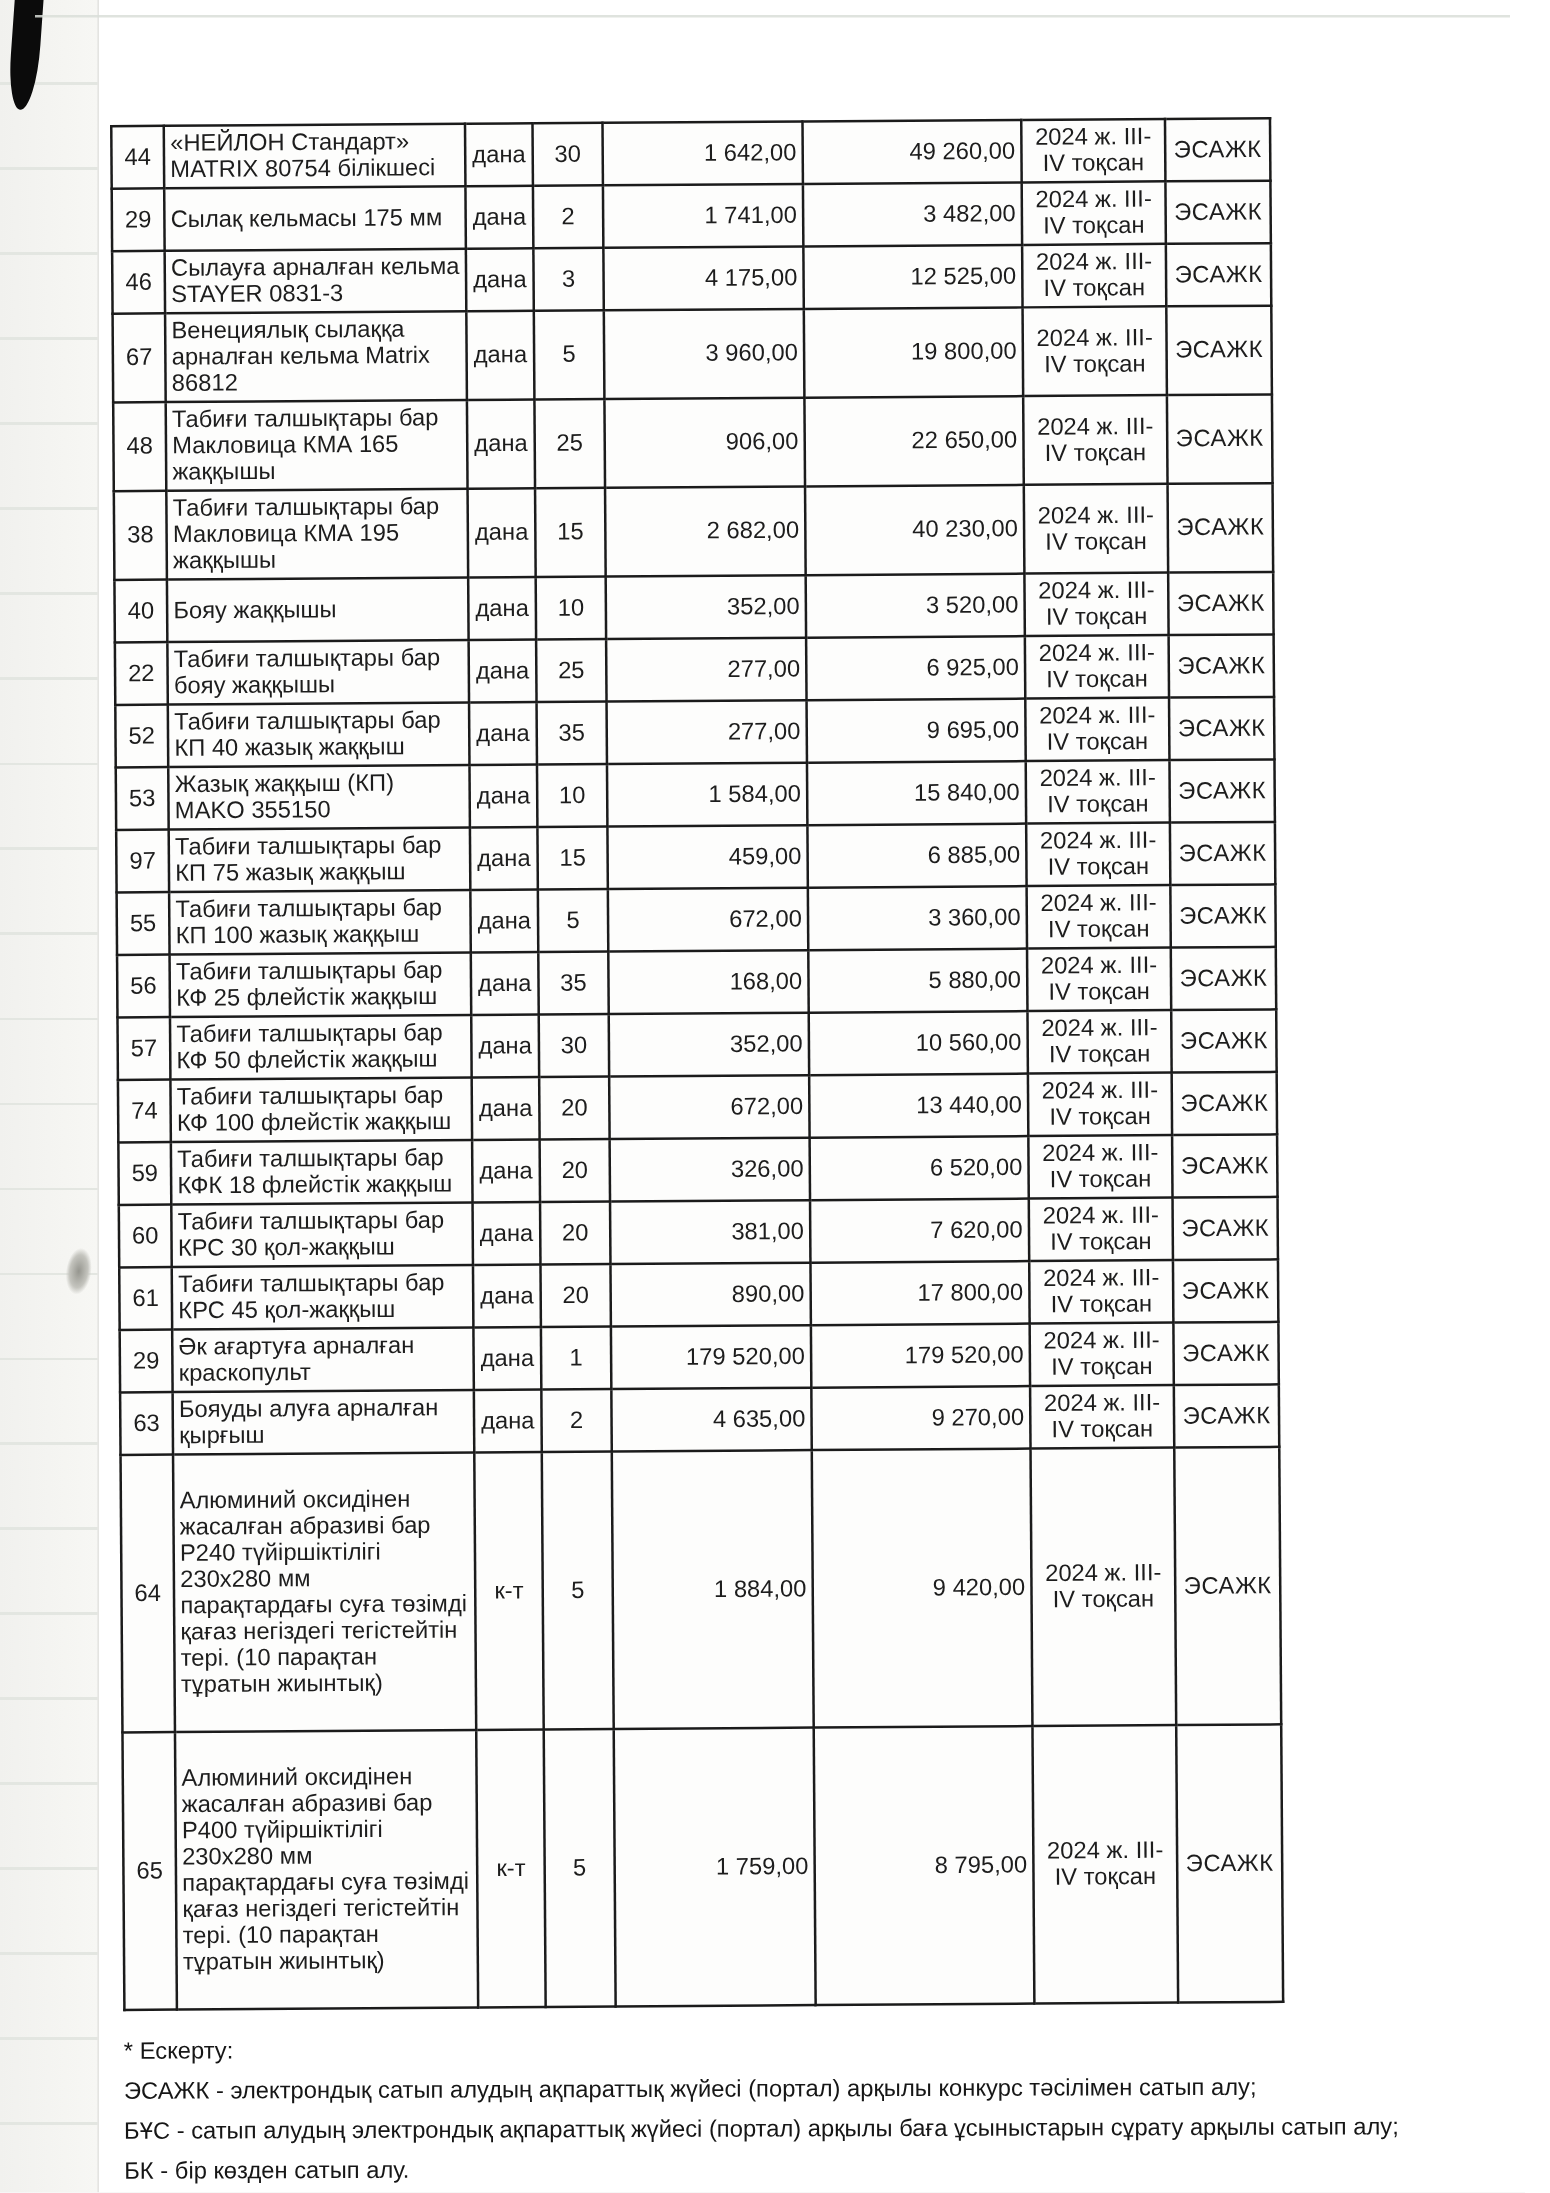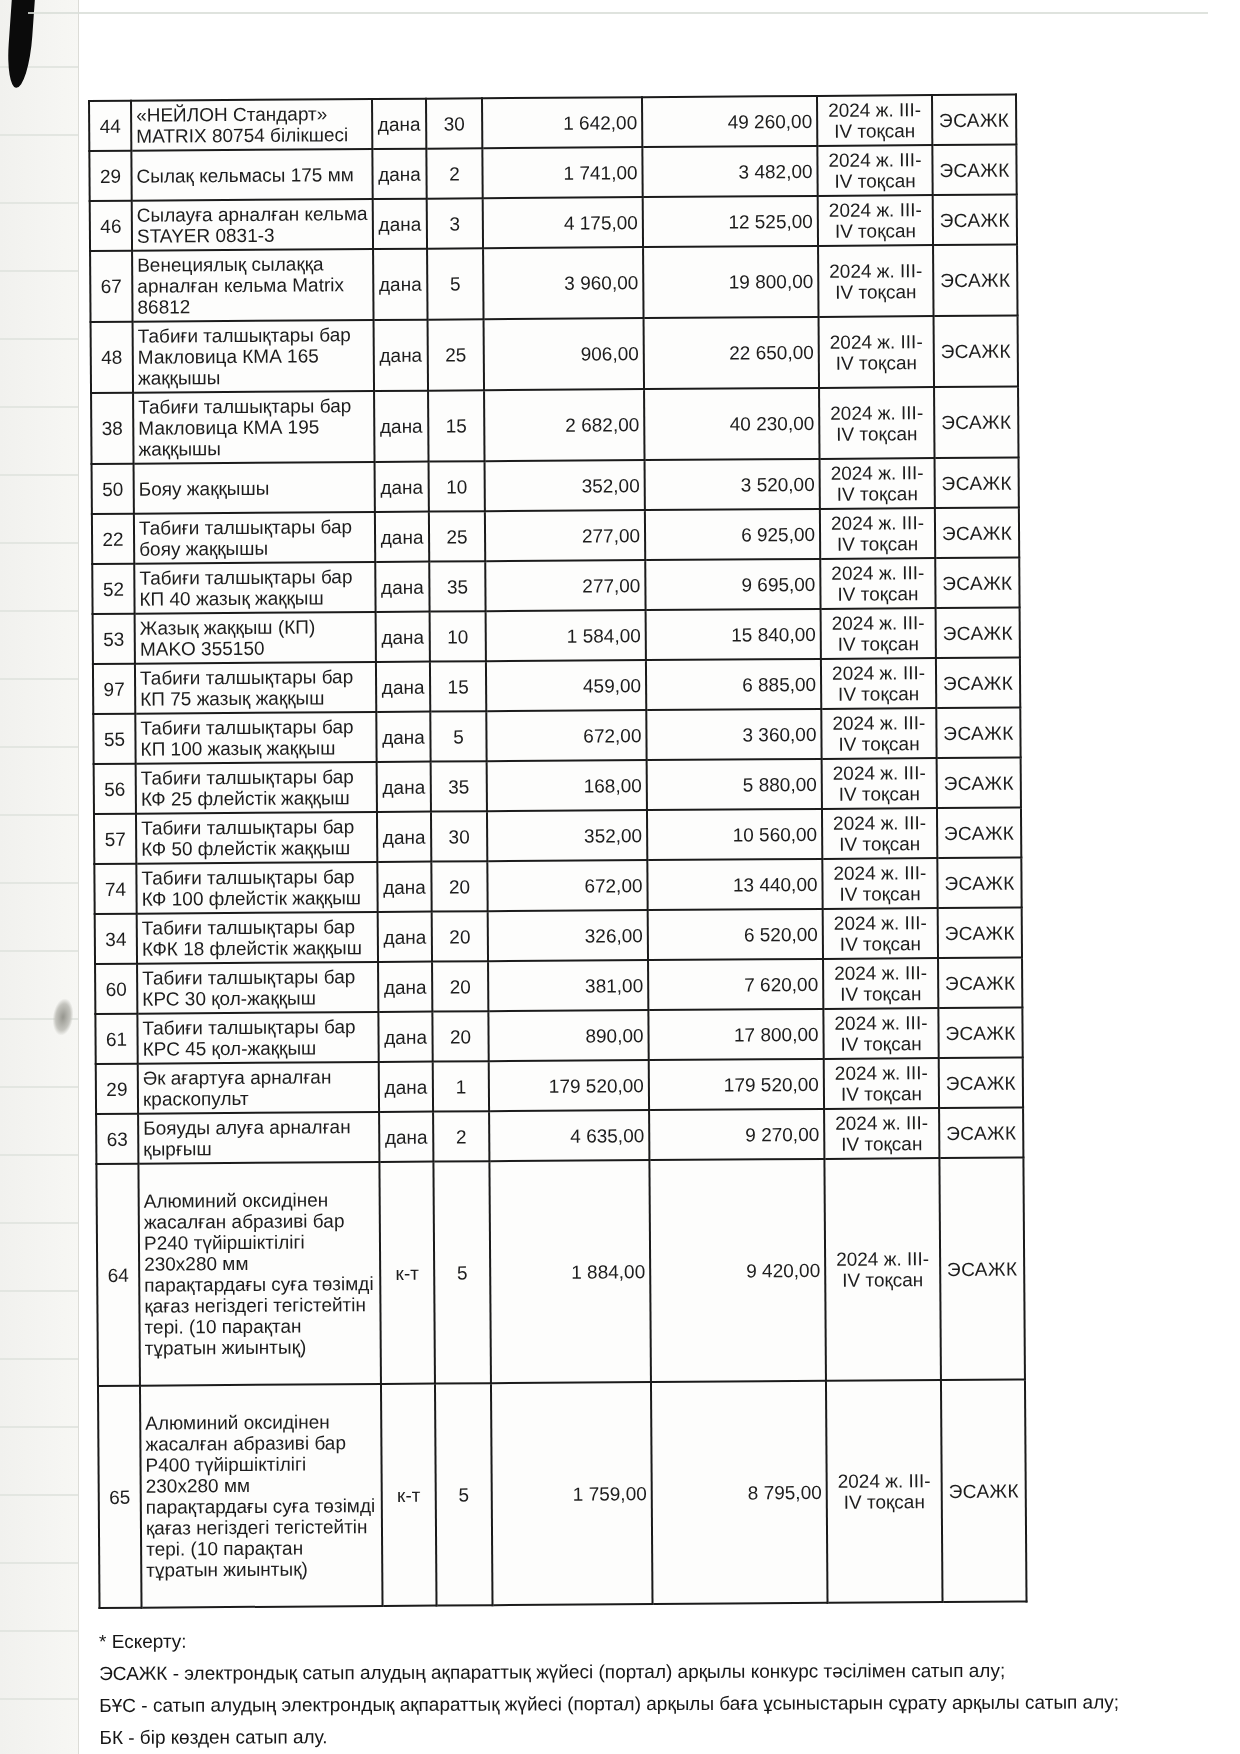--- a/index.html
+++ b/index.html
@@ -158,21 +158,21 @@
     <td class="c-name">Табиғи талшықтары бар Макловица КМА 195 жаққышы</td>
     <td class="c-unit">дана</td>
     <td class="c-qty">15</td>
     <td class="c-price">2 682,00</td>
     <td class="c-total">40 230,00</td>
     <td class="c-period">2024 ж. III-IV тоқсан</td>
     <td class="c-method">ЭСАЖК</td>
   </tr>
 
   <tr>
-    <td class="c-no">50</td>
+    <td class="c-no">40</td>
     <td class="c-name">Бояу жаққышы</td>
     <td class="c-unit">дана</td>
     <td class="c-qty">10</td>
     <td class="c-price">352,00</td>
     <td class="c-total">3 520,00</td>
     <td class="c-period">2024 ж. III-IV тоқсан</td>
     <td class="c-method">ЭСАЖК</td>
   </tr>
 
   <tr>
@@ -257,21 +257,21 @@
     <td class="c-name">Табиғи талшықтары бар КФ 100 флейстік жаққыш</td>
     <td class="c-unit">дана</td>
     <td class="c-qty">20</td>
     <td class="c-price">672,00</td>
     <td class="c-total">13 440,00</td>
     <td class="c-period">2024 ж. III-IV тоқсан</td>
     <td class="c-method">ЭСАЖК</td>
   </tr>
 
   <tr>
-    <td class="c-no">34</td>
+    <td class="c-no">59</td>
     <td class="c-name">Табиғи талшықтары бар КФК 18 флейстік жаққыш</td>
     <td class="c-unit">дана</td>
     <td class="c-qty">20</td>
     <td class="c-price">326,00</td>
     <td class="c-total">6 520,00</td>
     <td class="c-period">2024 ж. III-IV тоқсан</td>
     <td class="c-method">ЭСАЖК</td>
   </tr>
 
   <tr>

